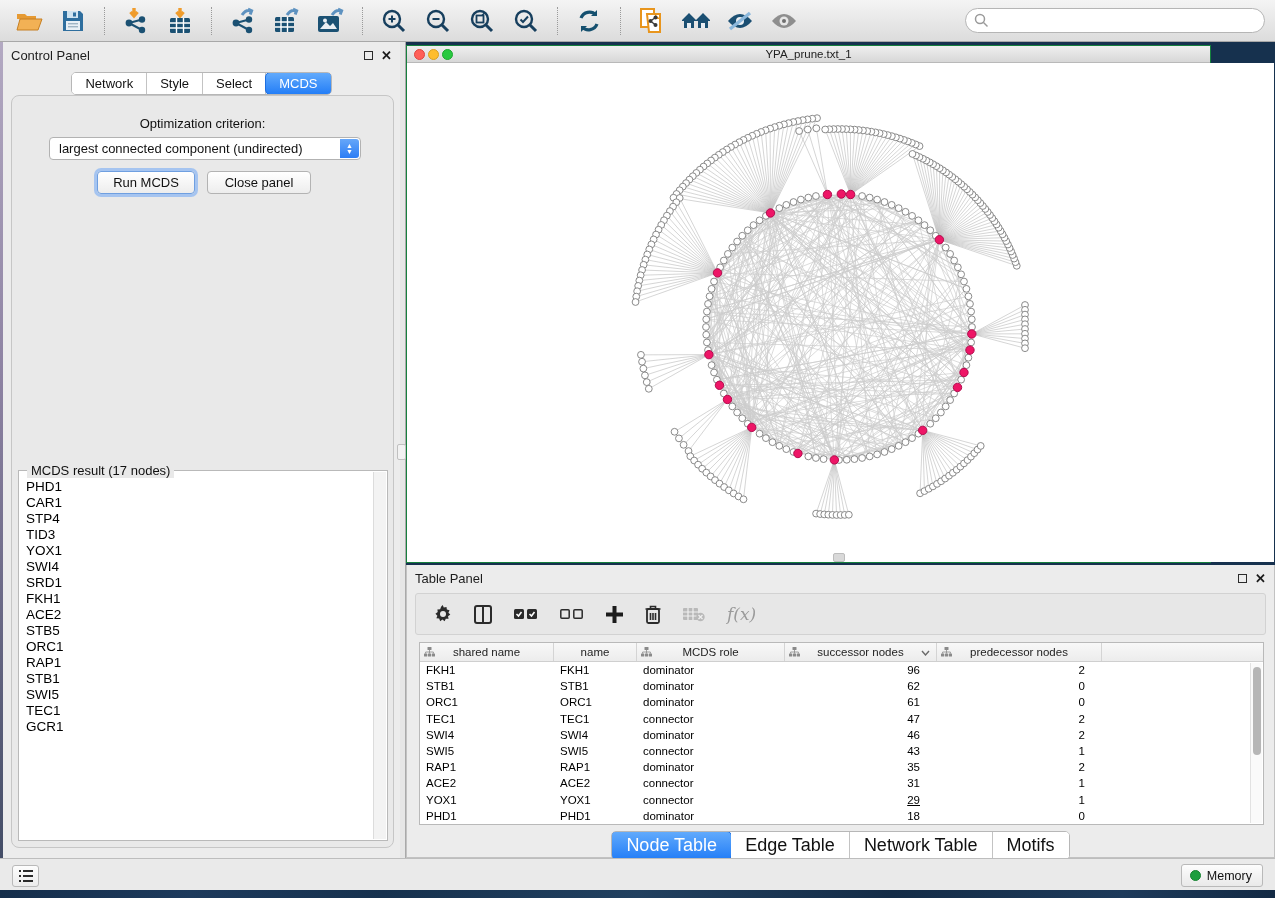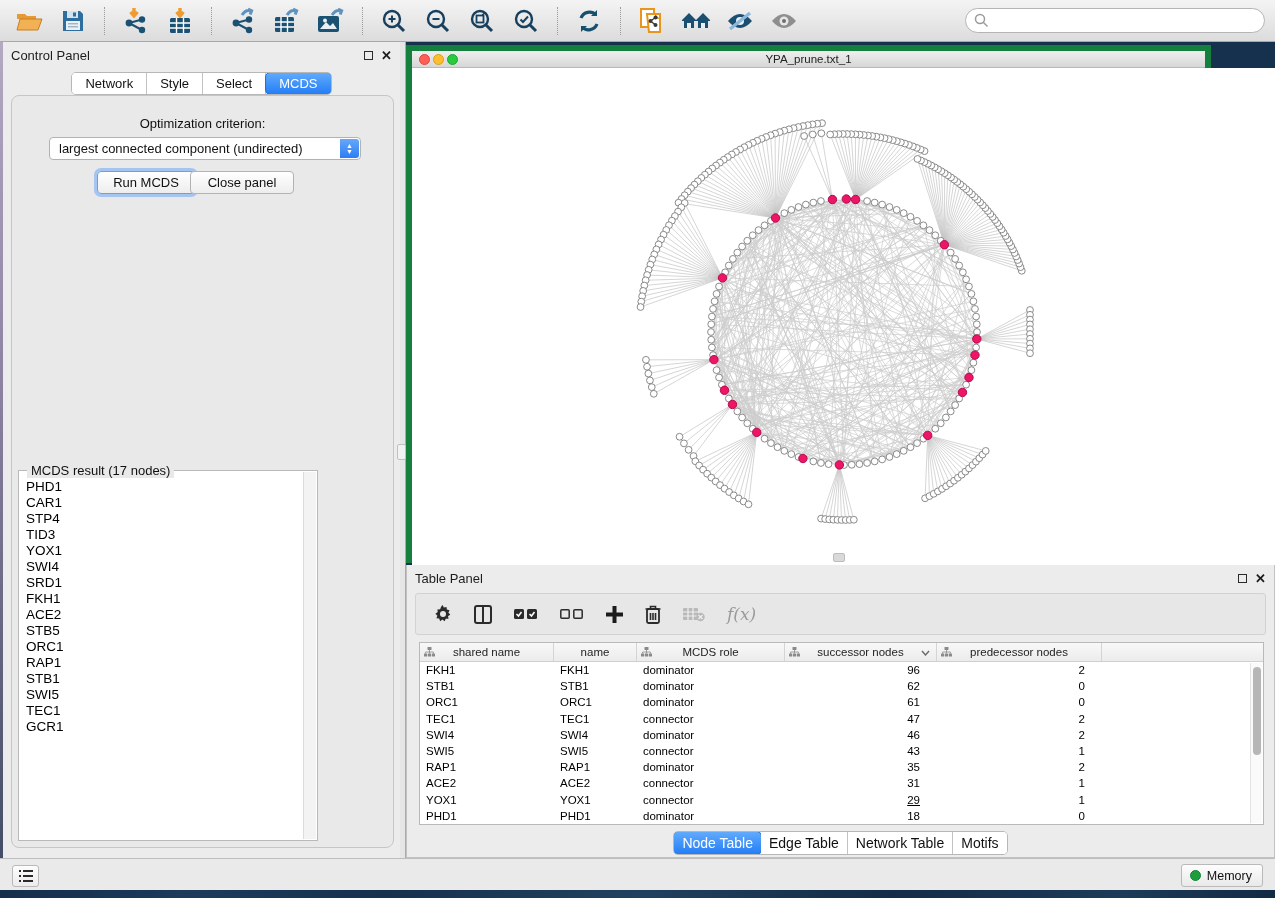--- a/index.html
+++ b/index.html
@@ -25,34 +25,34 @@
   .seg-group { display:flex; background:#fff; border:1px solid #b7b7b7; border-radius:5px; overflow:hidden; }
   .seg-tab { padding:3px 13px; font-size:13px; color:#111; border-right:1px solid #c3c3c3; background:#fff; cursor:default; }
   .seg-tab:last-child { border-right:none; }
   .seg-tab.active { background:linear-gradient(#61aafc,#247ef7); color:#fff; border-radius:5px; margin:-1px; border:1px solid #1e6fe0; }
   #cp-body { position:absolute; left:8px; top:53px; width:383px; height:753px; background:#e9e9e9; border:1px solid #c6c6c6; border-radius:8px; }
   #opt-label { position:absolute; left:0; right:0; top:20px; text-align:center; font-size:13px; color:#111; }
   #criterion-select { position:absolute; left:37px; top:41px; width:312px; height:23px; background:#fff; border:1px solid #b2b2b2; border-radius:4px; font-size:13px; color:#111; line-height:21px; padding-left:9px; }
   #criterion-stepper { position:absolute; right:1px; top:1px; width:19px; height:19px; border-radius:0 3px 3px 0; background:linear-gradient(#66a7f9,#2c7df5); color:#fff; display:flex; flex-direction:column; align-items:center; justify-content:center; font-size:7px; line-height:6px; }
   .cp-btn { position:absolute; top:75px; height:23px; background:linear-gradient(#ffffff,#ededed); border:1px solid #b3b3b3; border-radius:4px; font-size:13px; color:#111; display:flex; align-items:center; justify-content:center; }
   #run-btn { left:85px; width:98px; border-color:#6f9fe0; box-shadow:0 0 0 3px rgba(110,165,245,.55); }
-  #closepanel-btn { left:178px; width:104px; }
-  #result-group { position:absolute; left:6px; top:374px; width:300px; height:371px; border:1px solid #b9b9b9; background:#fff; }
+  #closepanel-btn { left:195px; width:104px; }
+  #result-group { position:absolute; left:6px; top:374px; width:370px; height:371px; border:1px solid #b9b9b9; background:#fff; }
   #result-legend { position:absolute; left:8px; top:-8px; background:#e9e9e9; padding:0 4px; font-size:13px; color:#111; }
   #result-list { position:absolute; left:1px; top:8px; right:14px; bottom:1px; overflow:hidden; background:#fff; }
   #result-scroll { position:absolute; top:1px; right:1px; bottom:1px; width:13px; background:#f3f3f3; border-left:1px solid #dcdcdc; }
   .result-item { font-size:13.5px; line-height:16px; padding-left:6px; color:#000; }
 
   
   #v-splitter { position:absolute; left:400px; top:42px; width:6px; height:816px; background:#e6e6e6; border-right:1px solid #a9a9a9; }
   #v-handle { position:absolute; left:397px; top:444px; width:9px; height:16px; background:#f2f2f2; border:1px solid #c0c0c0; border-radius:2px; }
   #h-handle { position:absolute; left:833px; top:553px; width:12px; height:9px; background:#d9d9d9; border:1px solid #bdbdbd; border-radius:2px; z-index:5; }
 
   
-  #network-window { position:absolute; left:406px; top:45px; width:805px; height:518px; border:6px solid #15803d; background:#fff; }
+  #network-window { position:absolute; left:406px; top:45px; width:805px; height:518px; border:1px solid #15803d; background:#fff; }
   #network-titlebar { height:17px; background:linear-gradient(#efefef,#d7d7d7); border-bottom:1px solid #b9b9b9; position:relative; display:flex; align-items:center; justify-content:center; }
   #network-title { font-size:11.5px; color:#222; }
   .tl { position:absolute; top:3px; width:11px; height:11px; border-radius:50%; }
   #tl-close { left:7px;  background:#ff5f57; border:1px solid #e0443e; }
   #tl-min   { left:21px; background:#febd2e; border:1px solid #d9a022; }
   #tl-zoom  { left:35px; background:#29c940; border:1px solid #1ea82f; }
   #network-canvas { position:absolute; left:0; top:17px; width:867px; height:499px; background:#fff; }
 
   
   #table-panel { position:absolute; left:406px; top:565px; width:869px; height:293px; background:#ececec; border:1px solid #c2c2c2; border-top:none; }
@@ -65,21 +65,21 @@
   .th { position:relative; border-right:1px solid #d4d4d4; font-size:11.5px; color:#1e1e1e; display:flex; align-items:center; justify-content:center; }
   .th .tree-ic { position:absolute; left:4px; top:4px; }
   .th .sort-ic { position:absolute; right:6px; top:7px; }
   #table-body { position:absolute; left:0; top:19px; right:13px; bottom:0; overflow:hidden; }
   .tr { display:flex; height:16.2px; align-items:center; }
   .td { font-size:11.5px; color:#000; padding:0 6px; white-space:nowrap; overflow:hidden; }
   .td.num { text-align:right; padding-right:17px; }
   #table-vscroll { position:absolute; right:1px; top:20px; bottom:1px; width:12px; background:#fafafa; border-left:1px solid #e2e2e2; }
   #table-vthumb { position:absolute; left:2px; top:4px; width:8px; height:88px; background:#b6b6b6; border-radius:5px; }
   #tp-tabs { position:absolute; left:0; right:0; top:266px; display:flex; justify-content:center; }
-  #tp-tabs .seg-tab { padding:3px 8px; font-size:14px; }
+  #tp-tabs .seg-tab { padding:3px 14px; font-size:18px; }
 
   
   #status-bar { position:absolute; left:0; top:858px; width:1275px; height:32px; background:#eaeaea; border-top:1px solid #bdbdbd; }
   #status-list-btn { position:absolute; left:12px; top:6px; width:27px; height:22px; background:linear-gradient(#fdfdfd,#ececec); border:1px solid #b9b9b9; border-radius:3px; display:flex; align-items:center; justify-content:center; }
   #memory-btn { position:absolute; right:12px; top:5px; height:23px; padding:0 10px 0 8px; background:linear-gradient(#fdfdfd,#e9e9e9); border:1px solid #b9b9b9; border-radius:3px; display:flex; align-items:center; gap:6px; font-size:12.5px; color:#111; }
   #memory-dot { width:11px; height:11px; border-radius:50%; background:#1d9e3e; border:1px solid #158330; }
   #left-strip { position:absolute; left:0; top:42px; width:3px; height:848px; background:linear-gradient(#b3a9c2,#8d82a2 40%,#3f4a63); }
   #wallpaper { position:absolute; left:0; top:890px; width:1275px; height:8px;
      background:linear-gradient(90deg,#152e4b,#1d3a5c 15%,#16314e 30%,#21405f 50%,#142c47 70%,#1d3a5a 88%,#132a44); }
 

